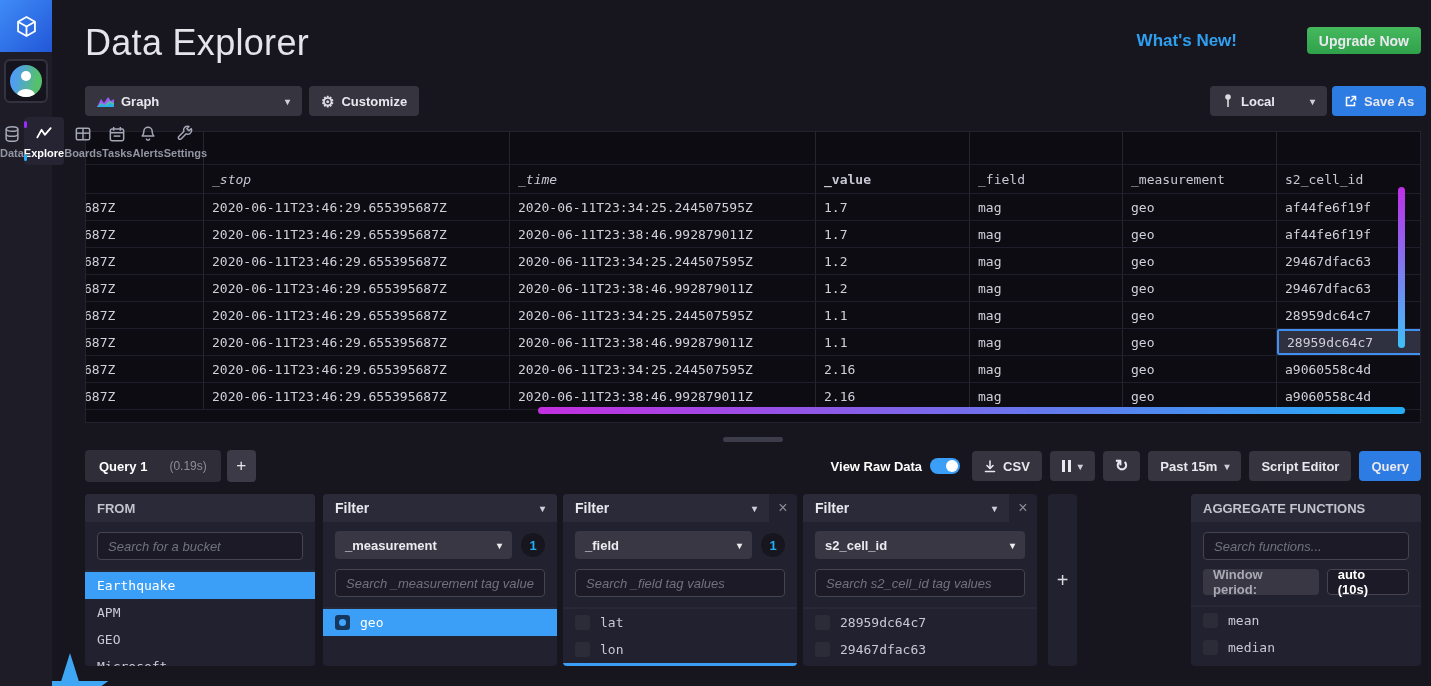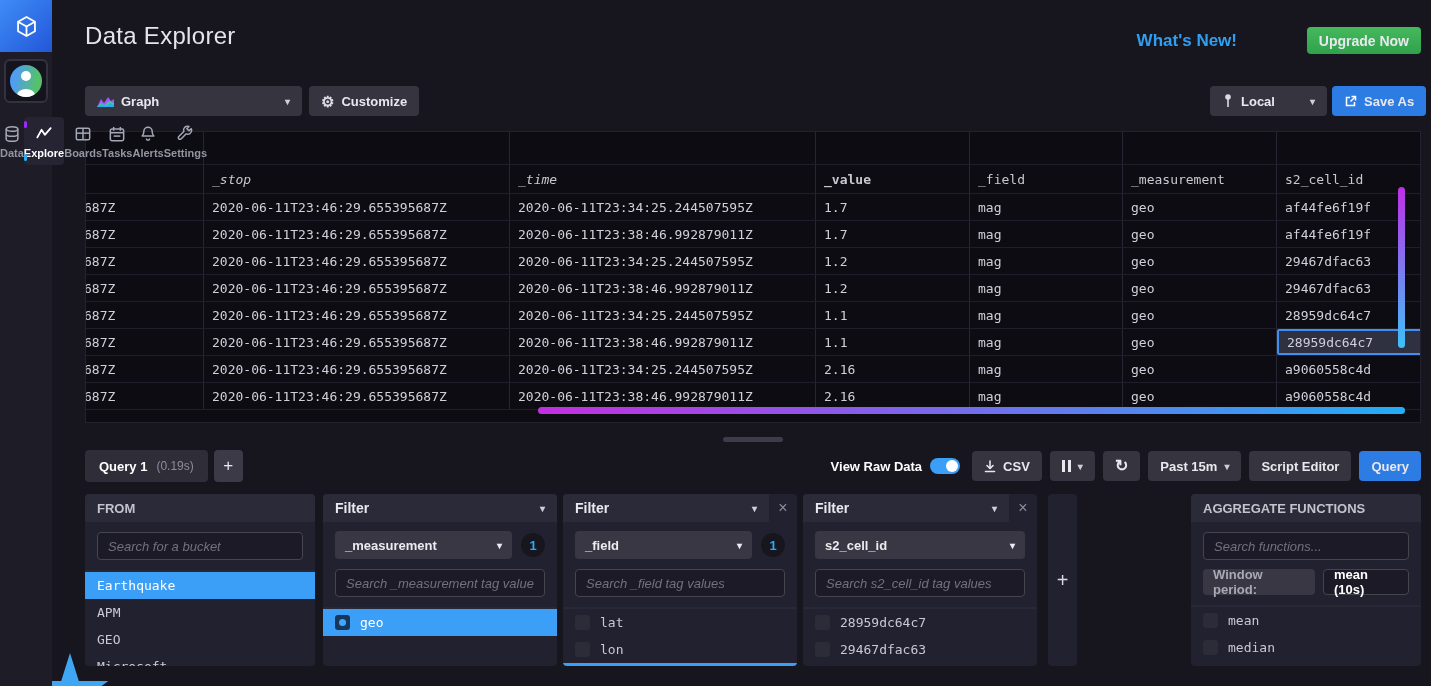--- a/index.html
+++ b/index.html
@@ -29,21 +29,21 @@
   .nav-item.active .lbl{color:#fff}
   .nav-item.active svg{stroke:#fff}
   .nav-item.active::before{content:"";position:absolute;left:0;top:4px;width:3px;height:7px;background:#9b2aff;border-radius:2px}
   .nav-item.active::after{content:"";position:absolute;left:0;bottom:4px;width:3px;height:7px;background:var(--cyan);border-radius:2px}
 
   
   .star{position:absolute;left:30px;top:653px;width:80px;height:80px;background:#3ea6f2;z-index:1;
     clip-path:polygon(50% 0%,61% 35%,98% 35%,68% 57%,79% 91%,50% 70%,21% 91%,32% 57%,2% 35%,39% 35%)}
 
   
-  .page-title{position:absolute;left:85px;top:22px;font-size:24px;font-weight:500;color:#e4e4ea;letter-spacing:.3px}
+  .page-title{position:absolute;left:85px;top:22px;font-size:36px;font-weight:500;color:#e4e4ea;letter-spacing:.3px}
   .whats-new{position:absolute;right:194px;top:31px;font-size:17px;font-weight:bold;color:var(--link-blue);cursor:pointer}
   .btn{display:inline-flex;align-items:center;gap:7px;border-radius:4px;font-size:13px;font-weight:bold;color:var(--text);background:#35343f;height:30px;padding:0 12px;cursor:pointer;white-space:nowrap}
   .btn .chev{font-size:10px;color:#cfcfda;margin-left:auto}
   .upgrade{position:absolute;right:10px;top:27px;height:27px;background:linear-gradient(180deg,#46b95e,#2fa14b);font-size:14px}
 
   
   .ctl-graph{position:absolute;left:85px;top:86px;width:217px}
   .ctl-customize{position:absolute;left:309px;top:86px}
   .ctl-local{position:absolute;left:1210px;top:86px;width:117px}
   .ctl-saveas{position:absolute;left:1332px;top:86px;background:var(--primary-blue)}
@@ -61,21 +61,21 @@
   .td-selected{border:2px solid #418ff0;background:#2f3040;border-radius:2px}
   .vscroll{position:absolute;left:1312px;top:55px;width:7px;height:161px;border-radius:4px;z-index:4;
     background:linear-gradient(180deg,var(--scroll-purple),#3ec1f7)}
   .hscroll{position:absolute;left:452px;top:275px;width:867px;height:7px;border-radius:4px;z-index:4;
     background:linear-gradient(90deg,#c32fe0,var(--cyan))}
 
   .drag-handle{position:absolute;left:723px;top:437px;width:60px;height:5px;border-radius:3px;background:#3c3c4a;cursor:row-resize;z-index:2}
 
   
   .query-bar{position:absolute;left:85px;top:450px;right:10px;height:32px;display:flex;align-items:center;z-index:2}
-  .query-tab{display:inline-flex;align-items:center;gap:9px;background:#2e2d38;border-radius:4px;height:32px;padding:0 14px;cursor:pointer}
+  .query-tab{display:inline-flex;align-items:center;gap:22px;background:#2e2d38;border-radius:4px;height:32px;padding:0 14px;cursor:pointer}
   .query-tab .t1{font-size:13px;font-weight:bold;color:#fff}
   .query-tab .t2{font-size:12px;color:#8d8d99}
   .add-query{width:29px;height:32px;margin-left:6px;background:#3b3a46;border-radius:4px;display:flex;align-items:center;justify-content:center;font-size:17px;color:#e8e8ee;cursor:pointer}
   .qb-right{margin-left:auto;display:flex;align-items:center;gap:8px}
   .vrd-label{font-size:13px;font-weight:bold;color:#fff}
   .toggle{width:30px;height:16px;border-radius:8px;background:var(--accent-blue);position:relative;cursor:pointer;margin-right:4px}
   .toggle .knob{position:absolute;right:2px;top:2px;width:12px;height:12px;border-radius:50%;background:#fff}
   .pause-bars{display:inline-flex;gap:3px}
   .pause-bars i{display:block;width:3px;height:12px;background:#e8e8ee}
   .refresh-glyph{font-size:16px;line-height:1;color:#e8e8ee}
@@ -472,21 +472,21 @@
 
   <div class="card card-agg">
     <div class="card-head-row">
       <div class="card-head">
           <span>AGGREGATE FUNCTIONS</span>
         </div>
     </div>
     <input class="search-input" placeholder="Search functions..." style="">
     <div class="win-row">
       <div class="win-label">Window period:</div>
-      <div class="win-value">mean (10s)</div>
+      <div class="win-value">auto (10s)</div>
     </div>
     <div class="divider"></div>
     <div class="list">
         <div class="list-item">
           <span class="cb"></span>
           <span>mean</span>
         </div>
         <div class="list-item">
           <span class="cb"></span>
           <span>median</span>

